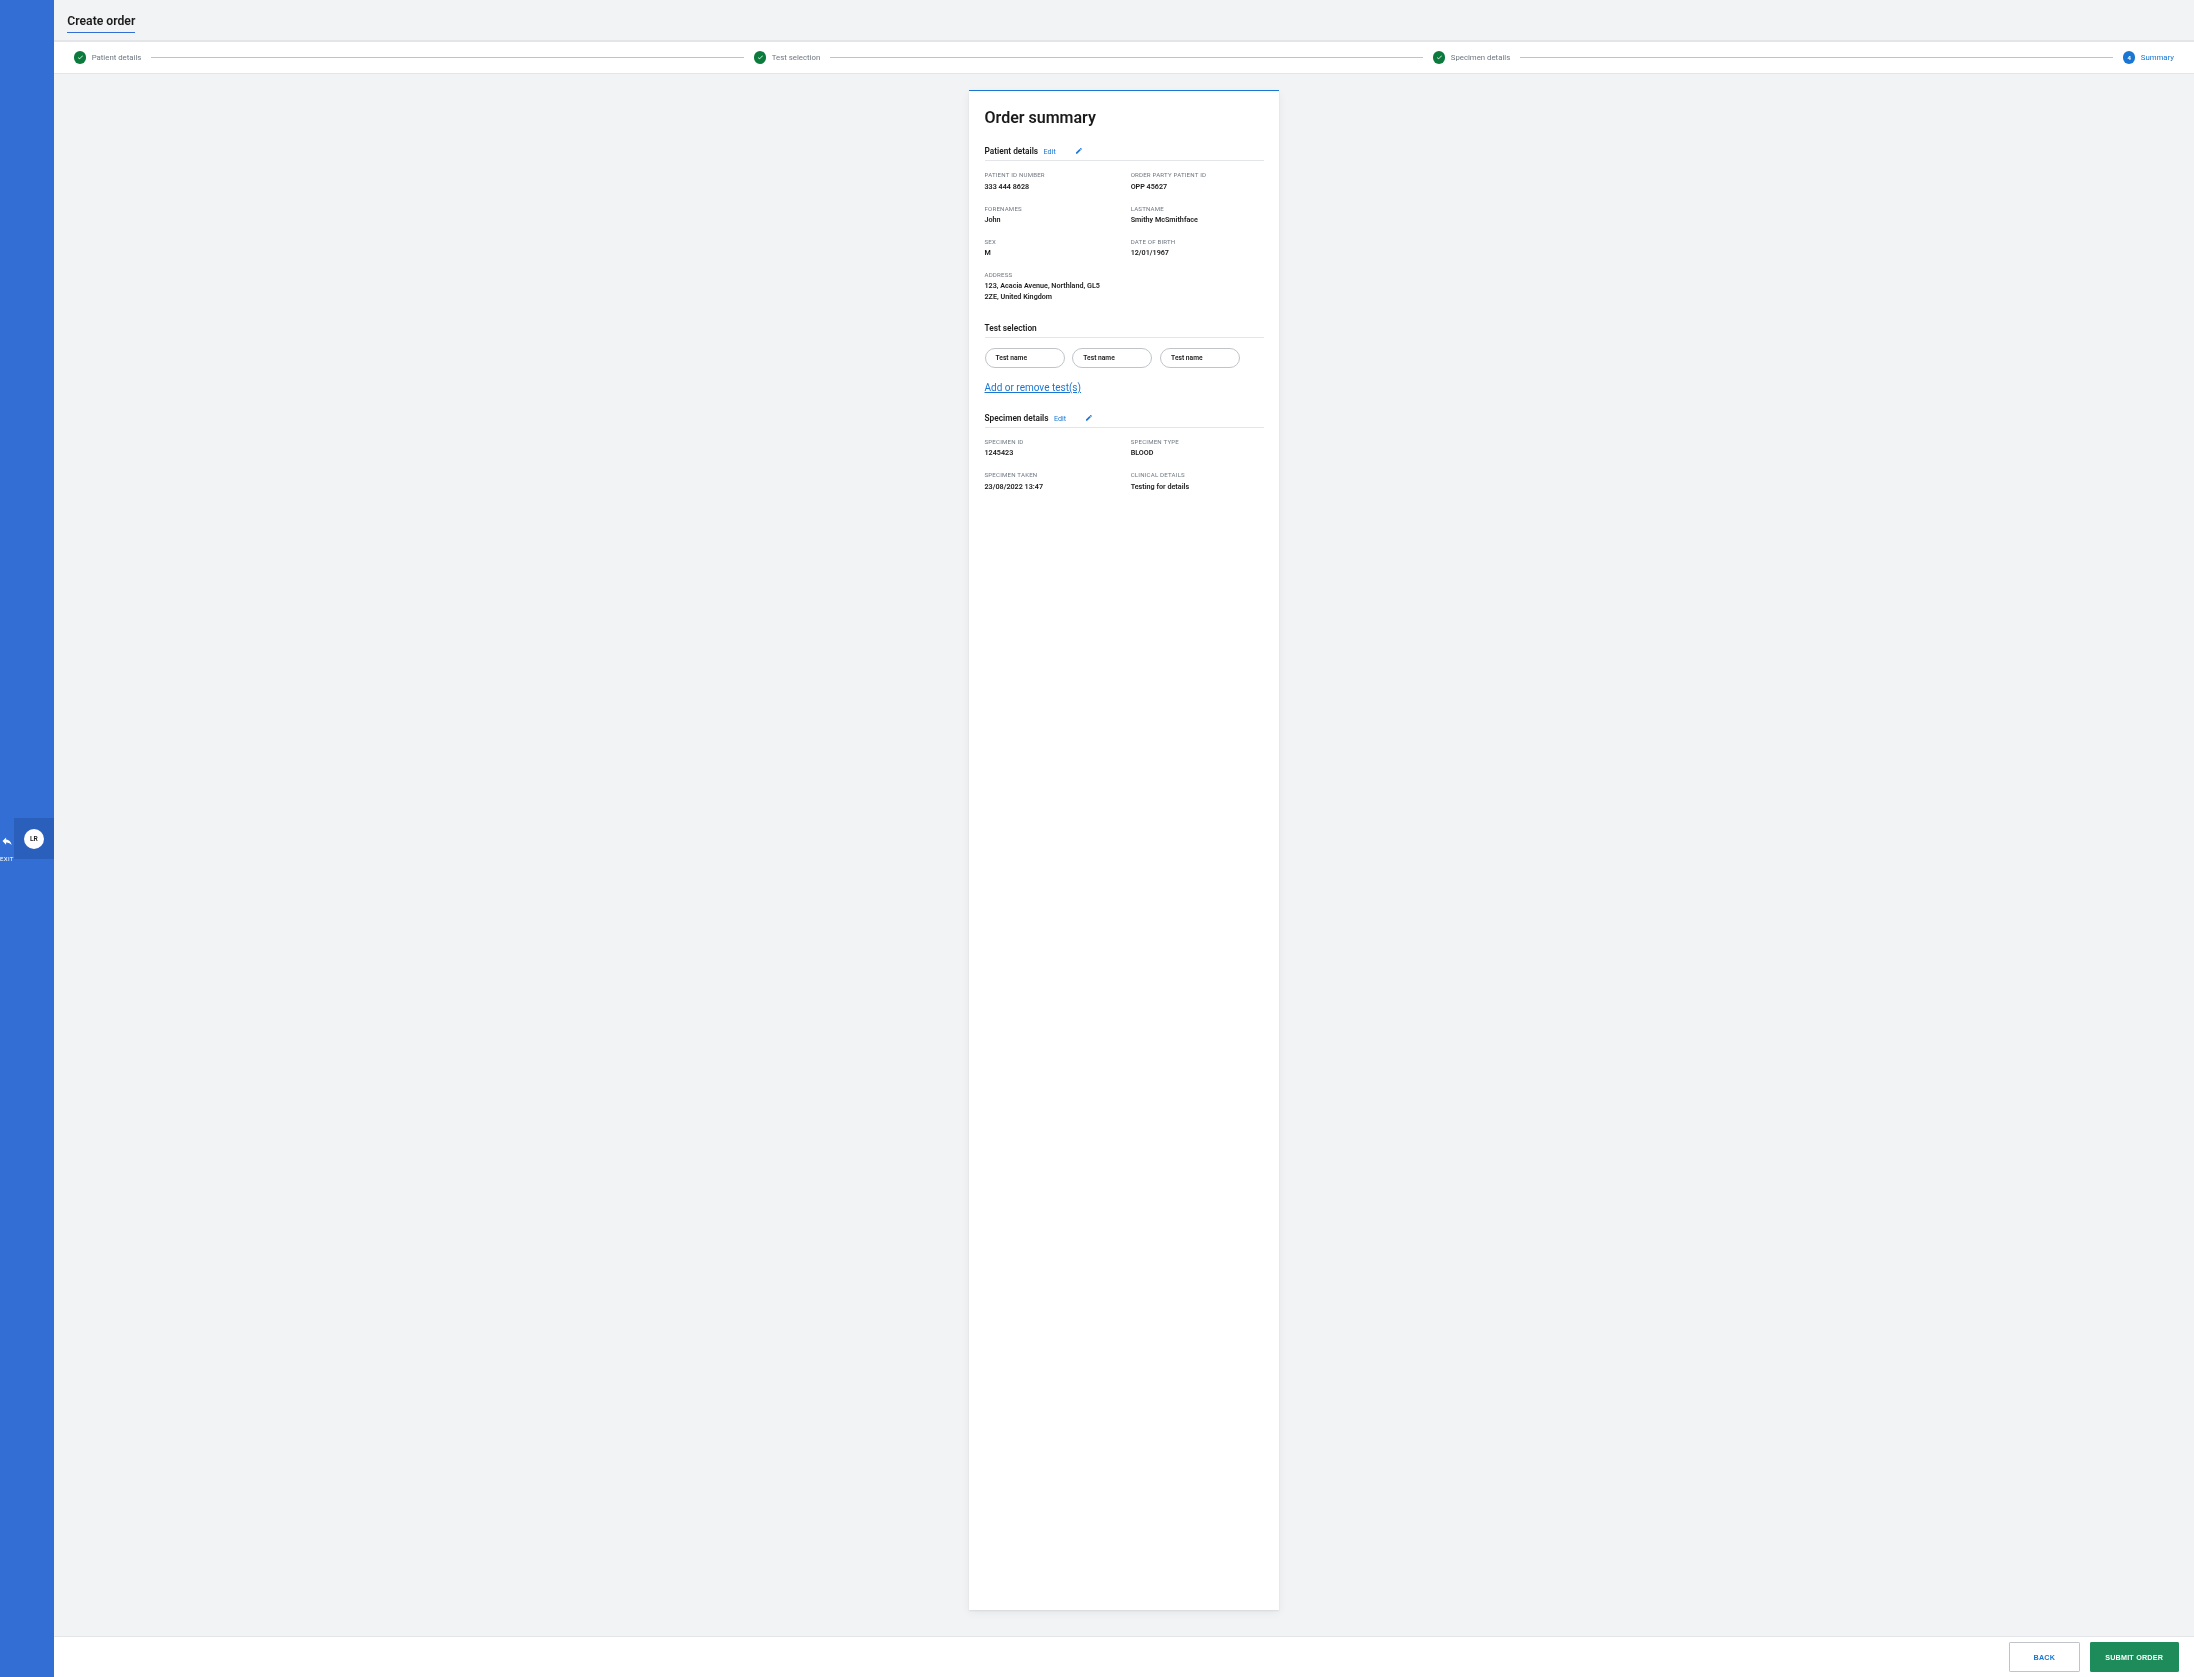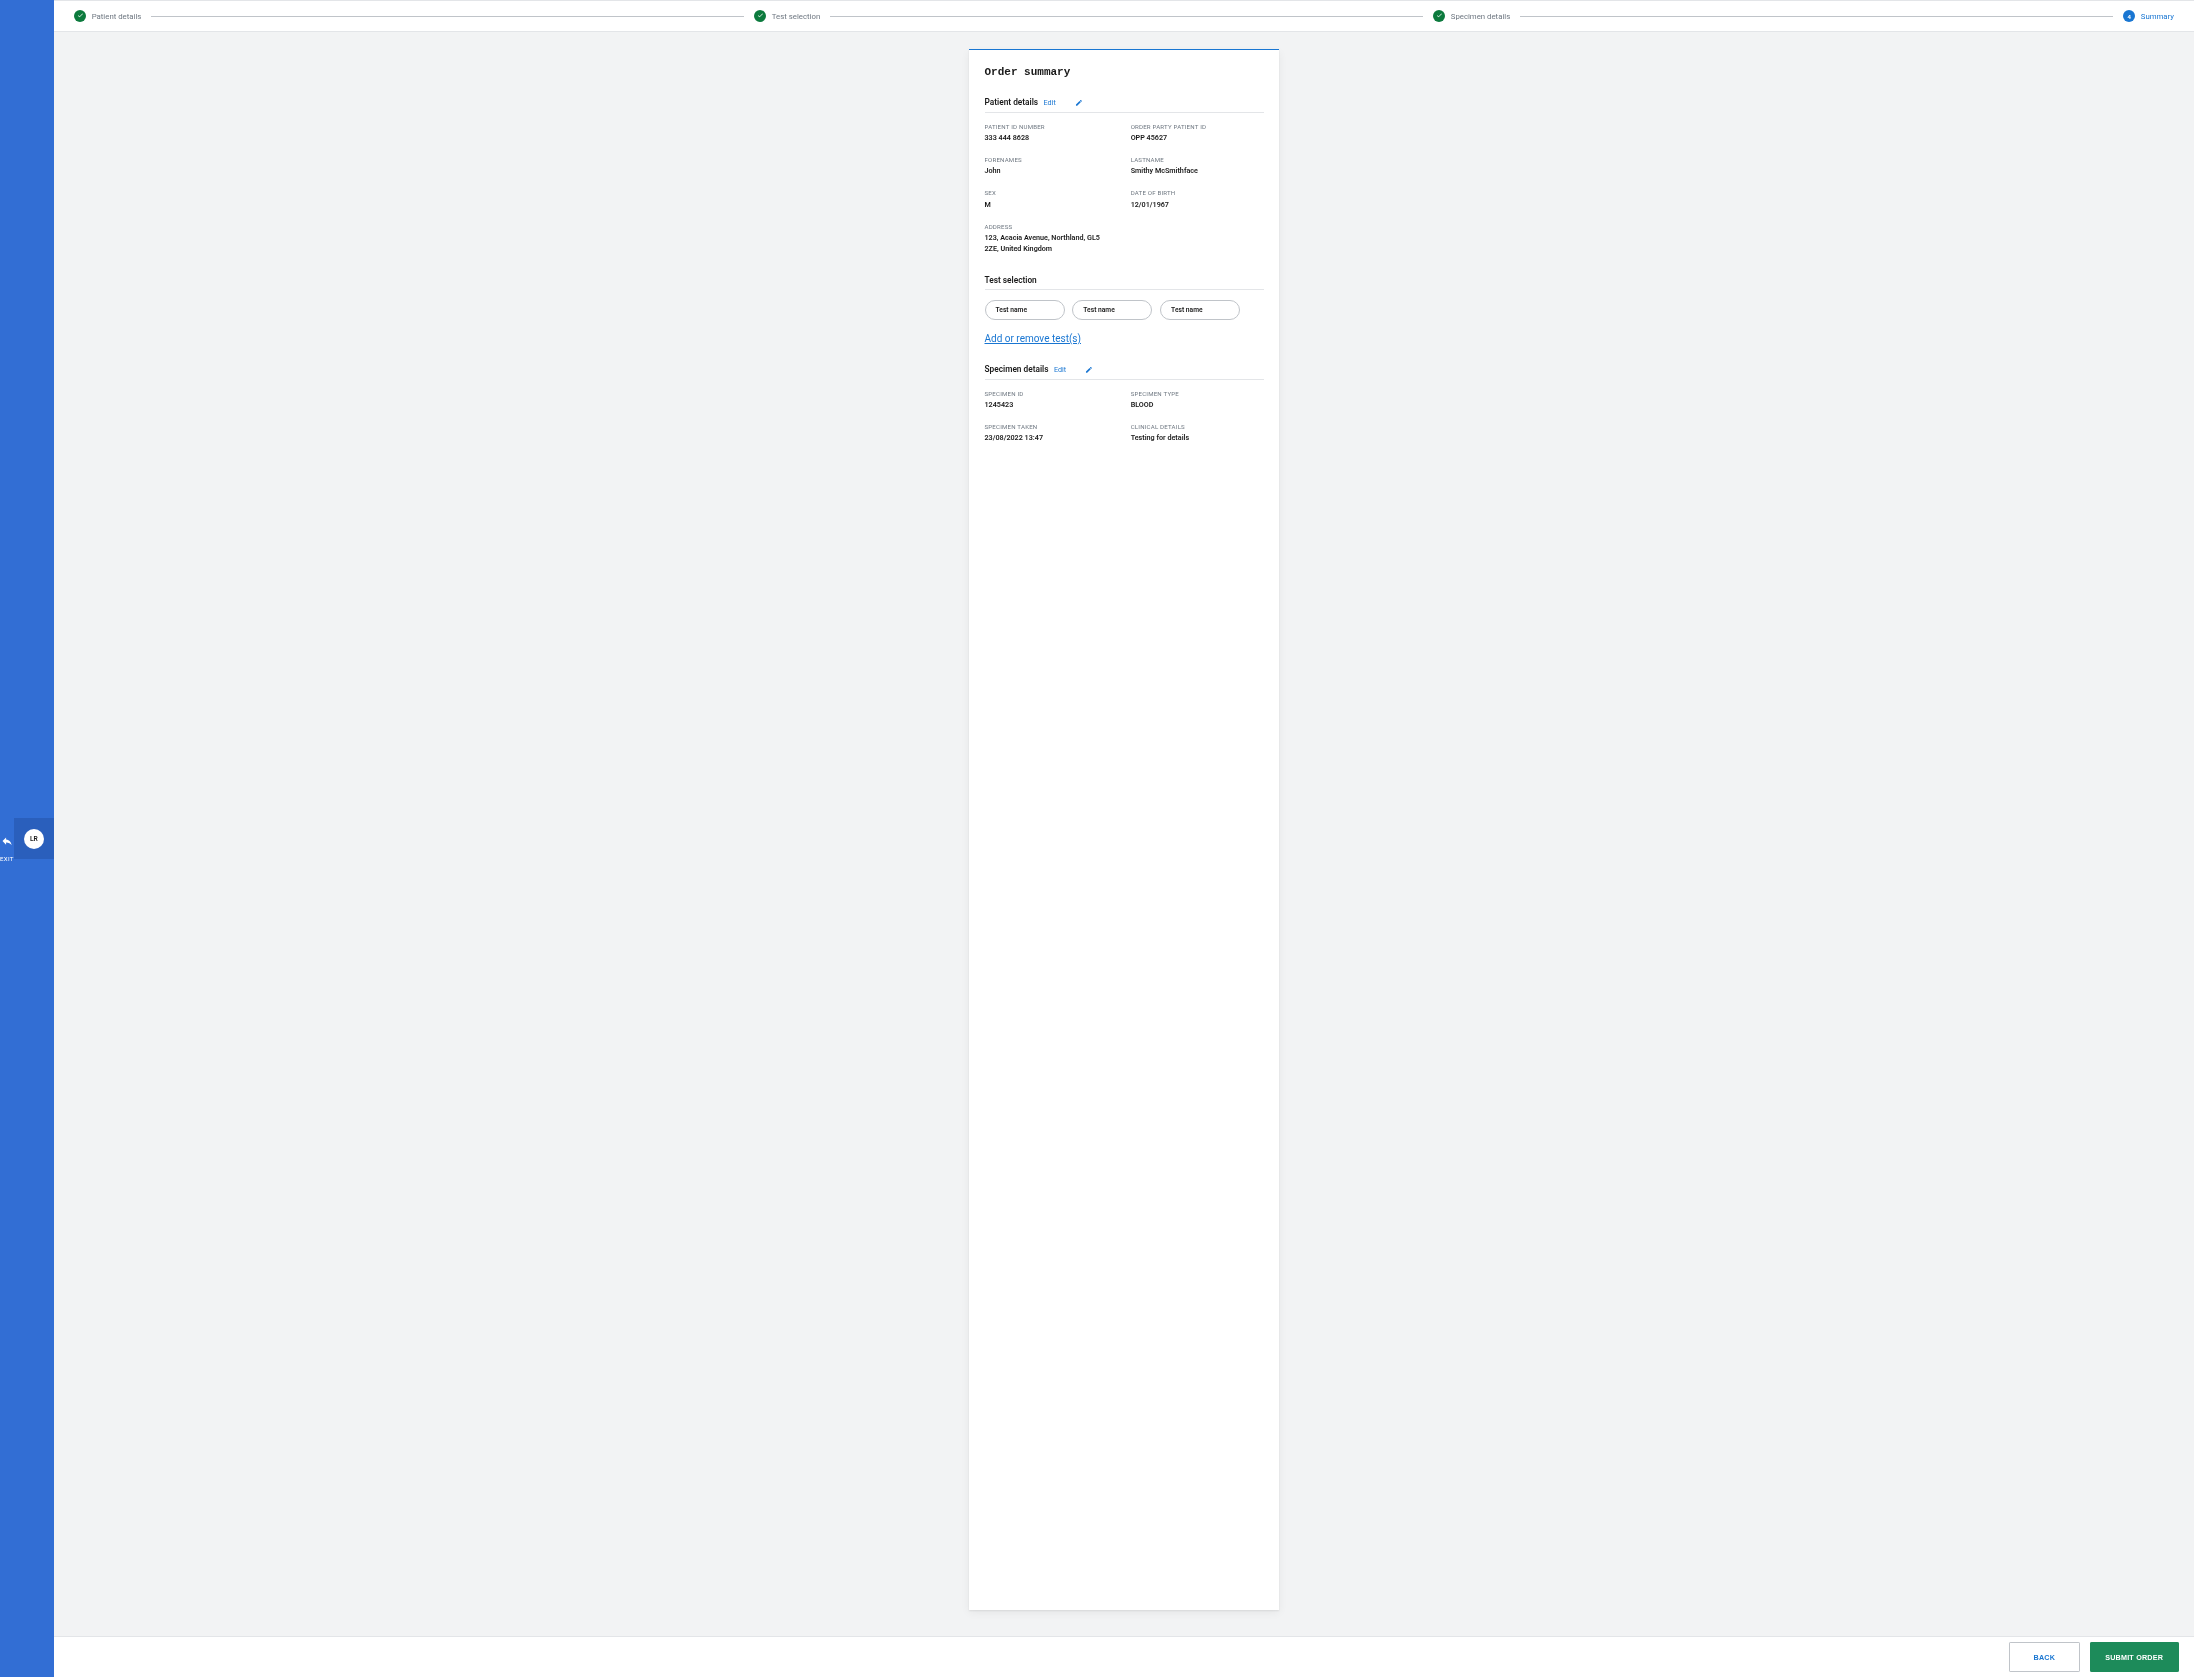--- a/index.html
+++ b/index.html
@@ -120,24 +120,23 @@
   }
   .card {
     width: 310px;
     max-width: 100%;
     background: #fff;
     border-top: 1.7px solid #1976d2;
     box-shadow: 0 0.6px 1.7px rgba(0,0,0,0.08), 0 3.3px 9px rgba(0,0,0,0.06);
     padding: 16.6px 15.5px 19px 15.5px;
   }
   .card-title {
-    font-size: 11px;
+    font-size: 16px;
     font-weight: 600;
     margin-bottom: 19px;
-    font-family: Liberation Mono, monospace;
   }
   .section {
     margin-bottom: 20px;
   }
   .section:last-child { margin-bottom: 0; }
   .section-header {
     display: flex;
     align-items: baseline;
     gap: 5.5px;
     padding-bottom: 4.4px;
@@ -255,20 +254,23 @@
       </span>
       <span class="exit-label">EXIT</span>
     </div>
     <div class="sidebar-bottom">
       <div class="avatar-badge">LR</div>
     </div>
   </aside>
 
   <main class="main">
 
+    <div class="header">
+      <h1 class="page-title">Create order</h1>
+    </div>
 
     <nav class="stepper">
       <div class="step">
         <span class="step-icon step-done">
           <span class="check-icon"><svg viewBox="0 0 24 24">
                 <path d="M9 16.2 4.8 12l-1.4 1.4L9 19 21 7l-1.4-1.4z"></path>
               </svg></span>
         </span>
         <span class="step-label">Patient details</span>
       </div>

